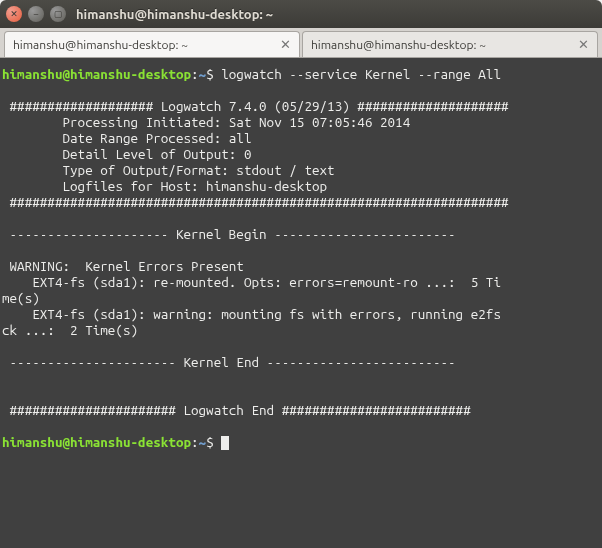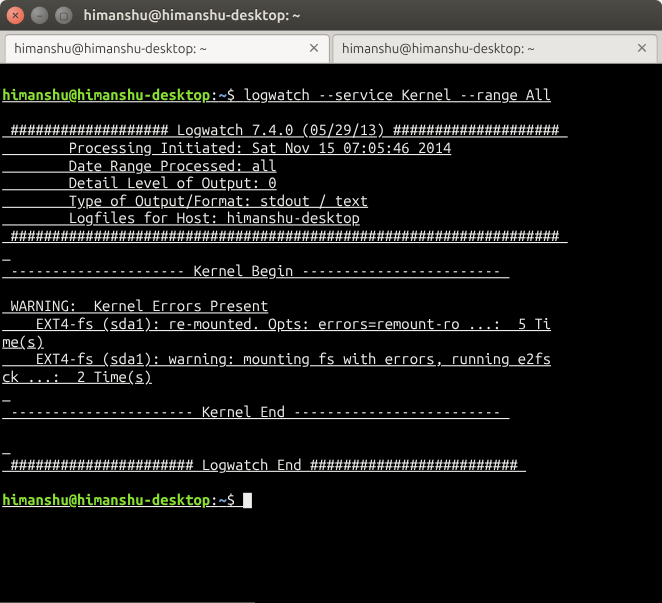--- a/index.html
+++ b/index.html
@@ -52,30 +52,29 @@
   align-items: center;
   justify-content: space-between;
   padding: 0 8px;
   font-size: 12px;
   color: #3c3b37;
   position: relative;
 }
 .tab.active { background: #f7f6f5; }
 .tab .tclose { color: #777; font-size: 13px; }
 .terminal {
-  background: #000000;
+  background: #404040;
   color: #eeeeec;
   font-family: "Ubuntu Mono", "DejaVu Sans Mono", monospace;
   font-size: 13.5px;
   line-height: 16px;
-  padding: 20px 2px;
+  padding: 8px 2px;
   height: calc(548px - 28px - 30px);
   white-space: pre;
   overflow: hidden;
-  text-decoration: underline;
 }
 .prompt-user { color: #8ae234; font-weight: bold; }
 .prompt-path { color: #729fcf; font-weight: bold; }
 .cmd { color: #eeeeec; }
 .cursor {
   display: inline-block;
   width: 8px; height: 14px;
   background: #eeeeec;
   vertical-align: text-bottom;
 }

